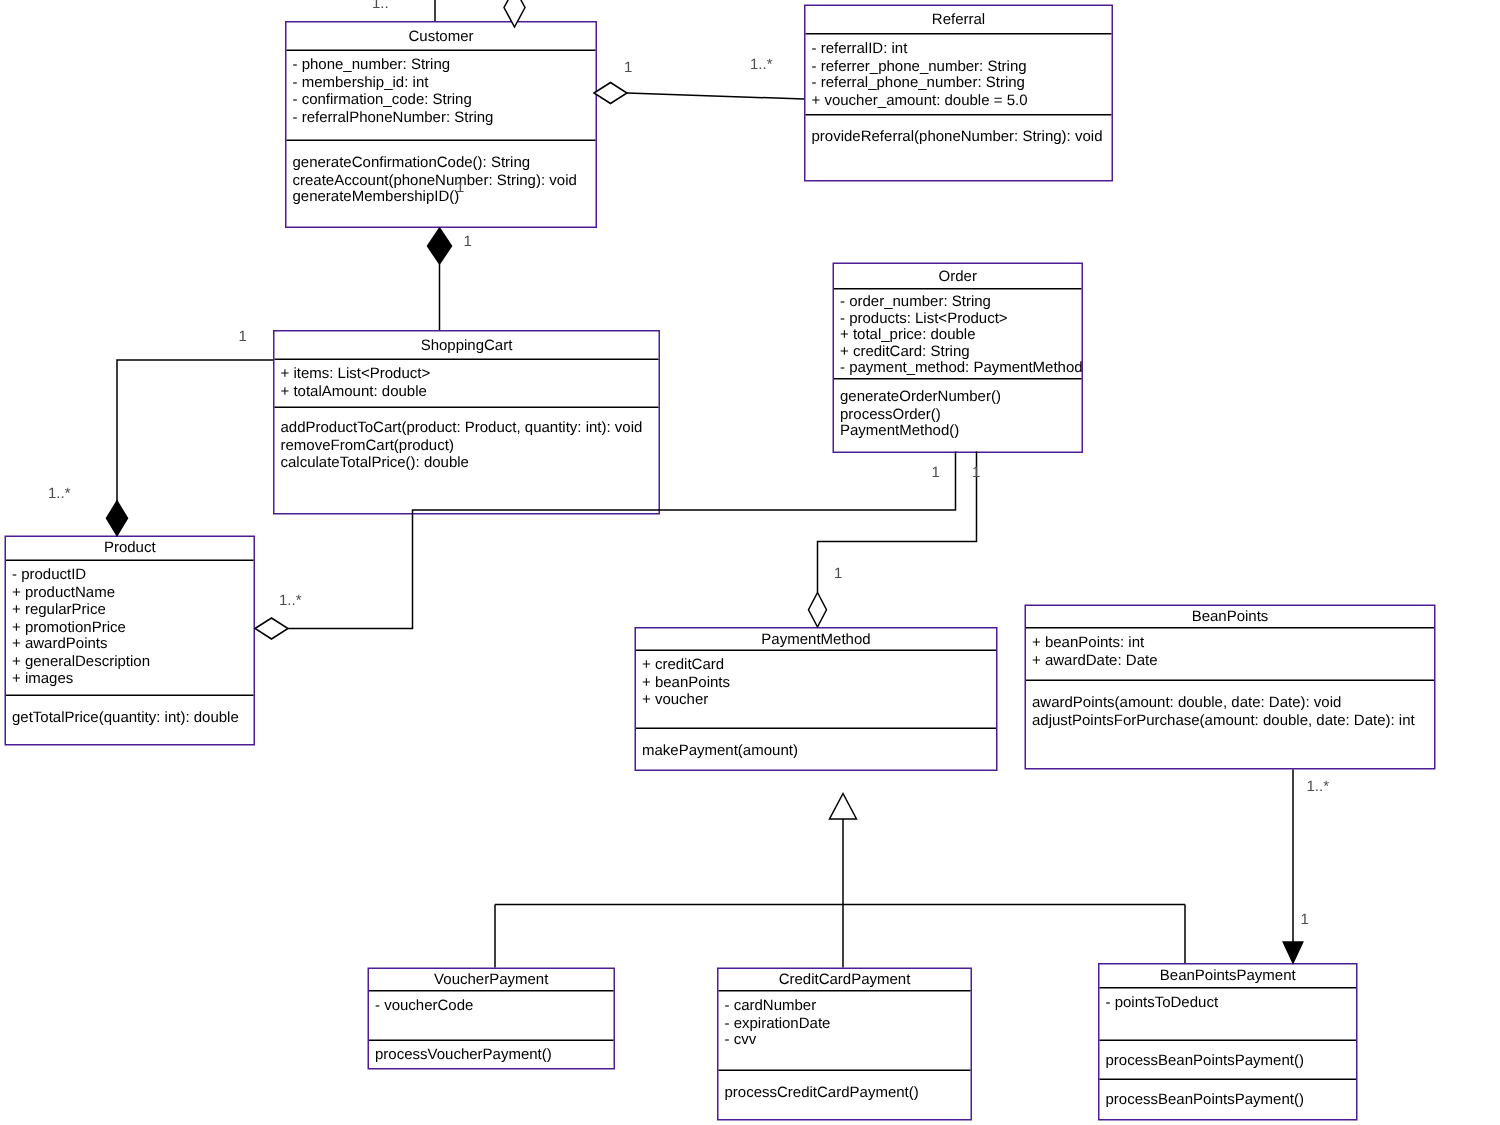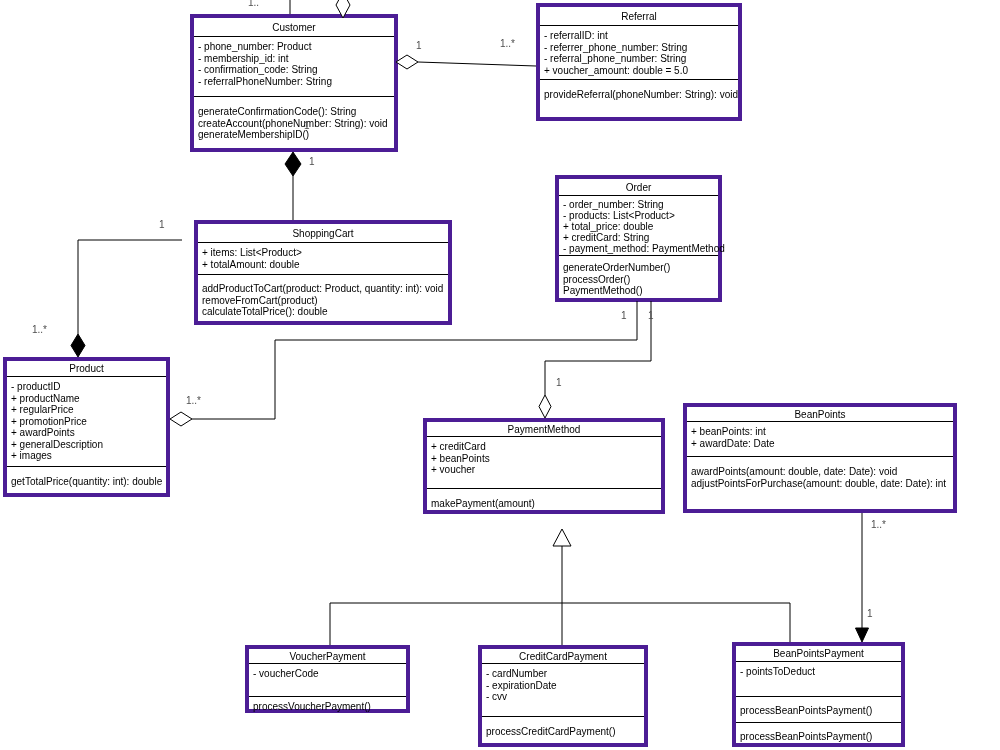--- a/index.html
+++ b/index.html
@@ -1,36 +1,36 @@
 <!DOCTYPE html>
 <html><head>
 <meta charset="utf-8">
 <style>
   html,body{margin:0;padding:0;background:#ffffff;}
   #canvas{position:relative;width:1000px;height:750px;background:#ffffff;overflow:hidden;
           font-family:"Liberation Sans", sans-serif;color:#000;}
-  .box{position:absolute;background:#fff;border:4px solid #4c1d95;box-sizing:border-box;
+  .box{position:absolute;background:#fff;border:1px solid #4c1d95;box-sizing:border-box;
        display:flex;flex-direction:column;z-index:1;font-size:10px;}
   .title{text-align:center;border-bottom:1px solid #000;box-sizing:border-box;
          display:flex;align-items:center;justify-content:center;flex:0 0 auto;}
   .comp{box-sizing:border-box;border-bottom:1px solid #000;padding:4px 0 0 4px;flex:0 0 auto;overflow:visible;}
   .comp.last{border-bottom:none;flex:1 1 auto;}
   .ln{line-height:11.5px;white-space:nowrap;}
   svg#wires{position:absolute;left:0;top:0;z-index:2;pointer-events:none;}
   .mlabel{position:absolute;z-index:3;font-size:10px;color:#4d4d4d;white-space:nowrap;}
 </style>
 </head>
 <body>
 
 <div id="canvas">
 
   <div class="box" style="left:190px;top:14px;width:208px;height:138px">
     <div class="title" style="height:19px">Customer</div>
     <div class="comp" style="height:60px">
-      <div class="ln">- phone_number: Product</div>
+      <div class="ln">- phone_number: String</div>
       <div class="ln">- membership_id: int</div>
       <div class="ln">- confirmation_code: String</div>
       <div class="ln">- referralPhoneNumber: String</div>
     </div>
     <div class="comp last" style="padding-top:9px">
       <div class="ln">generateConfirmationCode(): String</div>
       <div class="ln">createAccount(phoneNumber: String): void</div>
       <div class="ln">generateMembershipID()</div>
     </div>
   </div>
@@ -41,21 +41,21 @@
       <div class="ln">- referralID: int</div>
       <div class="ln">- referrer_phone_number: String</div>
       <div class="ln">- referral_phone_number: String</div>
       <div class="ln">+ voucher_amount: double = 5.0</div>
     </div>
     <div class="comp last" style="padding-top:9px">
       <div class="ln">provideReferral(phoneNumber: String): void</div>
     </div>
   </div>
 
-  <div class="box" style="left:194px;top:220px;width:258px;height:105px">
+  <div class="box" style="left:182px;top:220px;width:258px;height:123px">
     <div class="title" style="height:19px">ShoppingCart</div>
     <div class="comp" style="height:32px">
       <div class="ln">+ items: List&lt;Product&gt;</div>
       <div class="ln">+ totalAmount: double</div>
     </div>
     <div class="comp last" style="padding-top:8px">
       <div class="ln">addProductToCart(product: Product, quantity: int): void</div>
       <div class="ln">removeFromCart(product)</div>
       <div class="ln">calculateTotalPrice(): double</div>
     </div>

